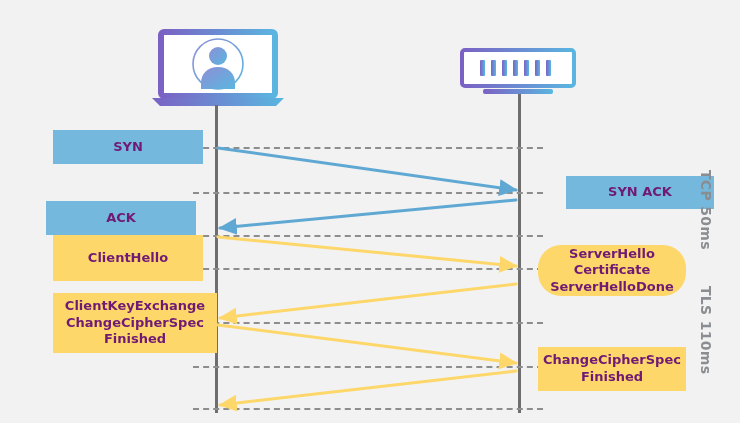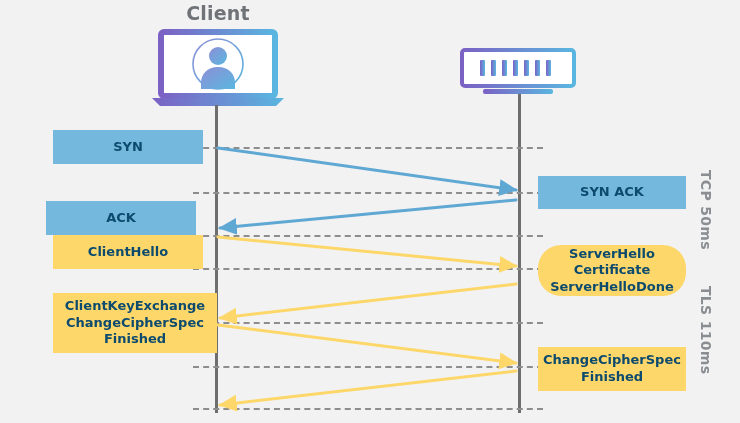--- a/index.html
+++ b/index.html
@@ -55,21 +55,21 @@
 
   
   .msg-box {
     position: absolute;
     display: flex;
     align-items: center;
     justify-content: center;
     text-align: center;
     font-size: 13px;
     font-weight: 700;
-    color: #0c4a6e;
+    color: #701a75;
     line-height: 1.28;
     box-sizing: border-box;
     padding: 2px 4px;
   }
   .msg-box.blue   { background: #74b9dd; }
   .msg-box.yellow { background: #fdd76a; }
 
   
   .phase-label {
     position: absolute;
@@ -88,21 +88,20 @@
     left: 0; top: 0;
     width: 740px; height: 423px;
     pointer-events: none;
   }
 </style>
 </head>
 <body>
 
 <div id="canvas">
 
-  <div class="endpoint-title" id="client-title">Client</div>
 
   <div class="icon-wrap" id="client-icon">
     <svg width="136" height="80" viewBox="0 0 136 80">
       <defs>
         <linearGradient id="gradClient" x1="0" y1="0" x2="1" y2="0">
           <stop offset="0%" stop-color="#7b61c4"></stop>
           <stop offset="100%" stop-color="#5ab6e0"></stop>
         </linearGradient>
         <linearGradient id="gradAvatar" x1="0" y1="0" x2="1" y2="1">
           <stop offset="0%" stop-color="#8d8fd6"></stop>
@@ -180,29 +179,29 @@
       </g>
   </svg>
 
   <div id="client-messages-container">
       <div class="msg-box blue" style="left: 53px; top: 130px; width: 150px; height: 34px;">
         <span>SYN</span>
       </div>
       <div class="msg-box blue" style="left: 46px; top: 201px; width: 150px; height: 34px;">
         <span>ACK</span>
       </div>
-      <div class="msg-box yellow" style="left: 53px; top: 235px; width: 150px; height: 34px;">
+      <div class="msg-box yellow" style="left: 53px; top: 235px; width: 150px; height: 46px;">
         <span>ClientHello</span>
       </div>
       <div class="msg-box yellow" style="left: 53px; top: 293px; width: 164px; height: 60px;">
         <span>ClientKeyExchange<br>ChangeCipherSpec<br>Finished</span>
       </div>
     </div>
   <div id="server-messages-container">
-      <div class="msg-box blue" style="left: 538px; top: 176px; width: 148px; height: 33px;">
+      <div class="msg-box blue" style="left: 566px; top: 176px; width: 148px; height: 33px;">
         <span>SYN ACK</span>
       </div>
       <div class="msg-box yellow" style="left: 538px; top: 245px; width: 148px; height: 51px; border-radius: 23px;">
         <span>ServerHello<br>Certificate<br>ServerHelloDone</span>
       </div>
       <div class="msg-box yellow" style="left: 538px; top: 347px; width: 148px; height: 44px;">
         <span>ChangeCipherSpec<br>Finished</span>
       </div>
     </div>
 

